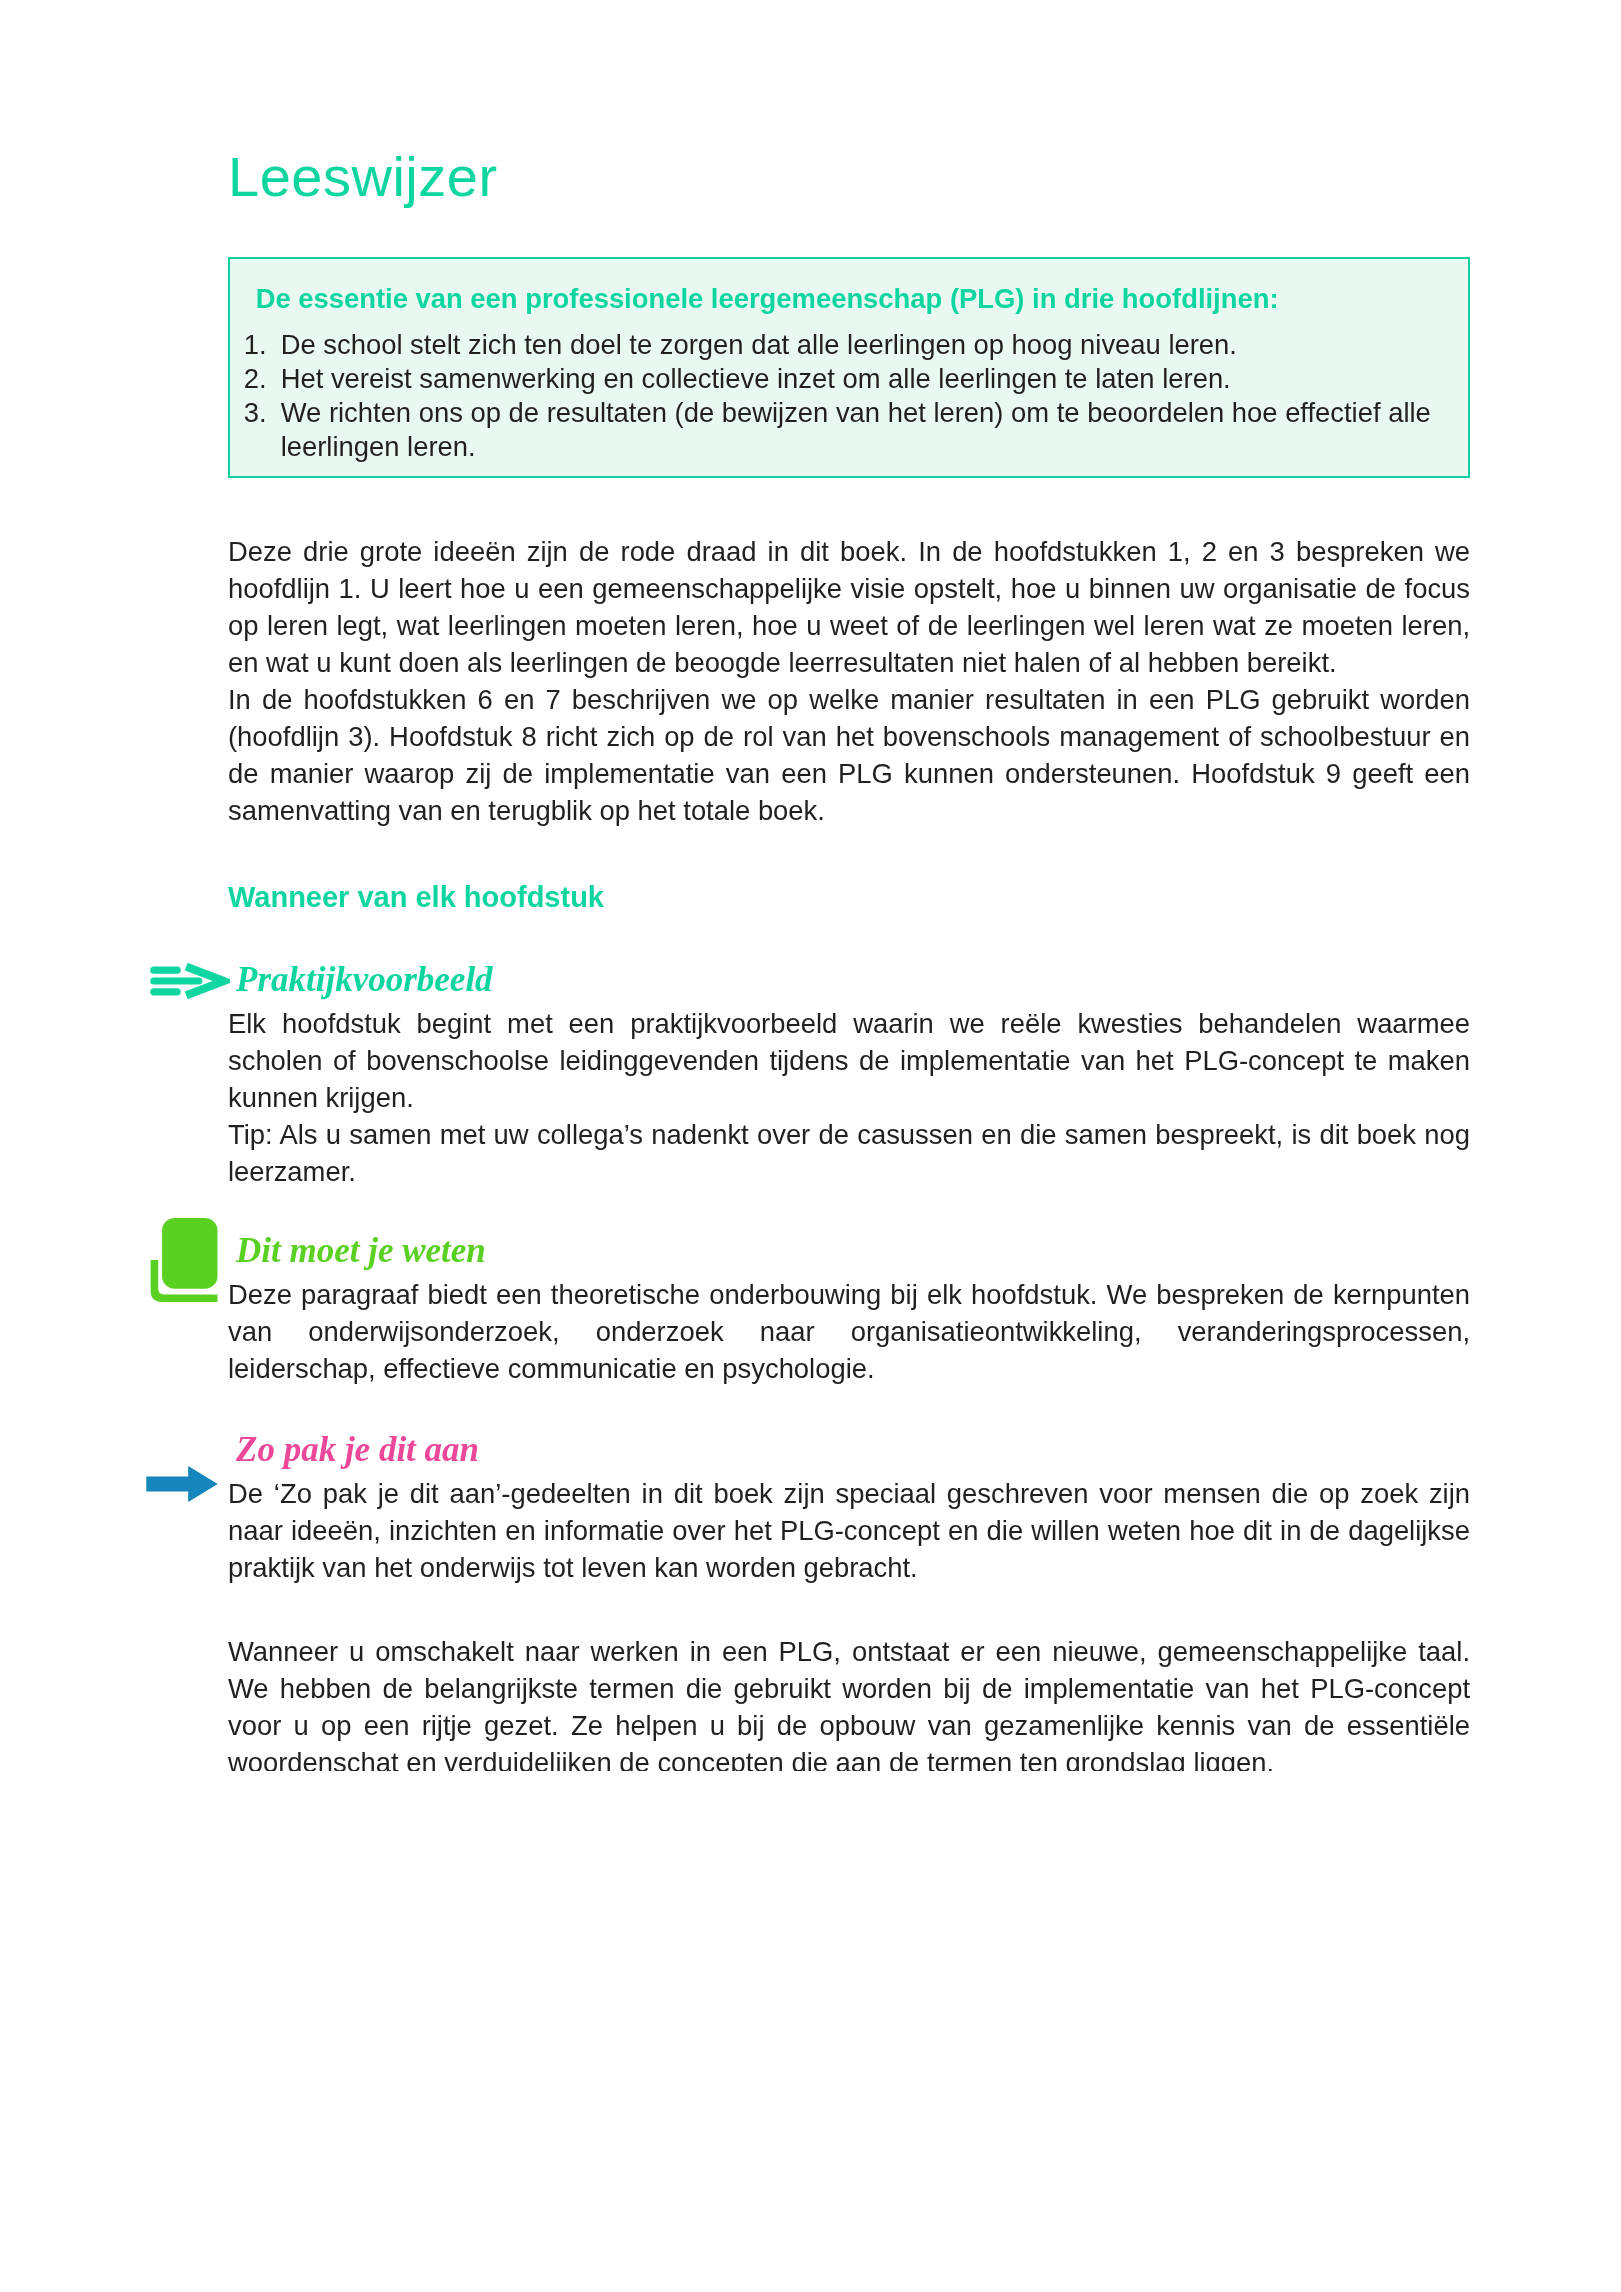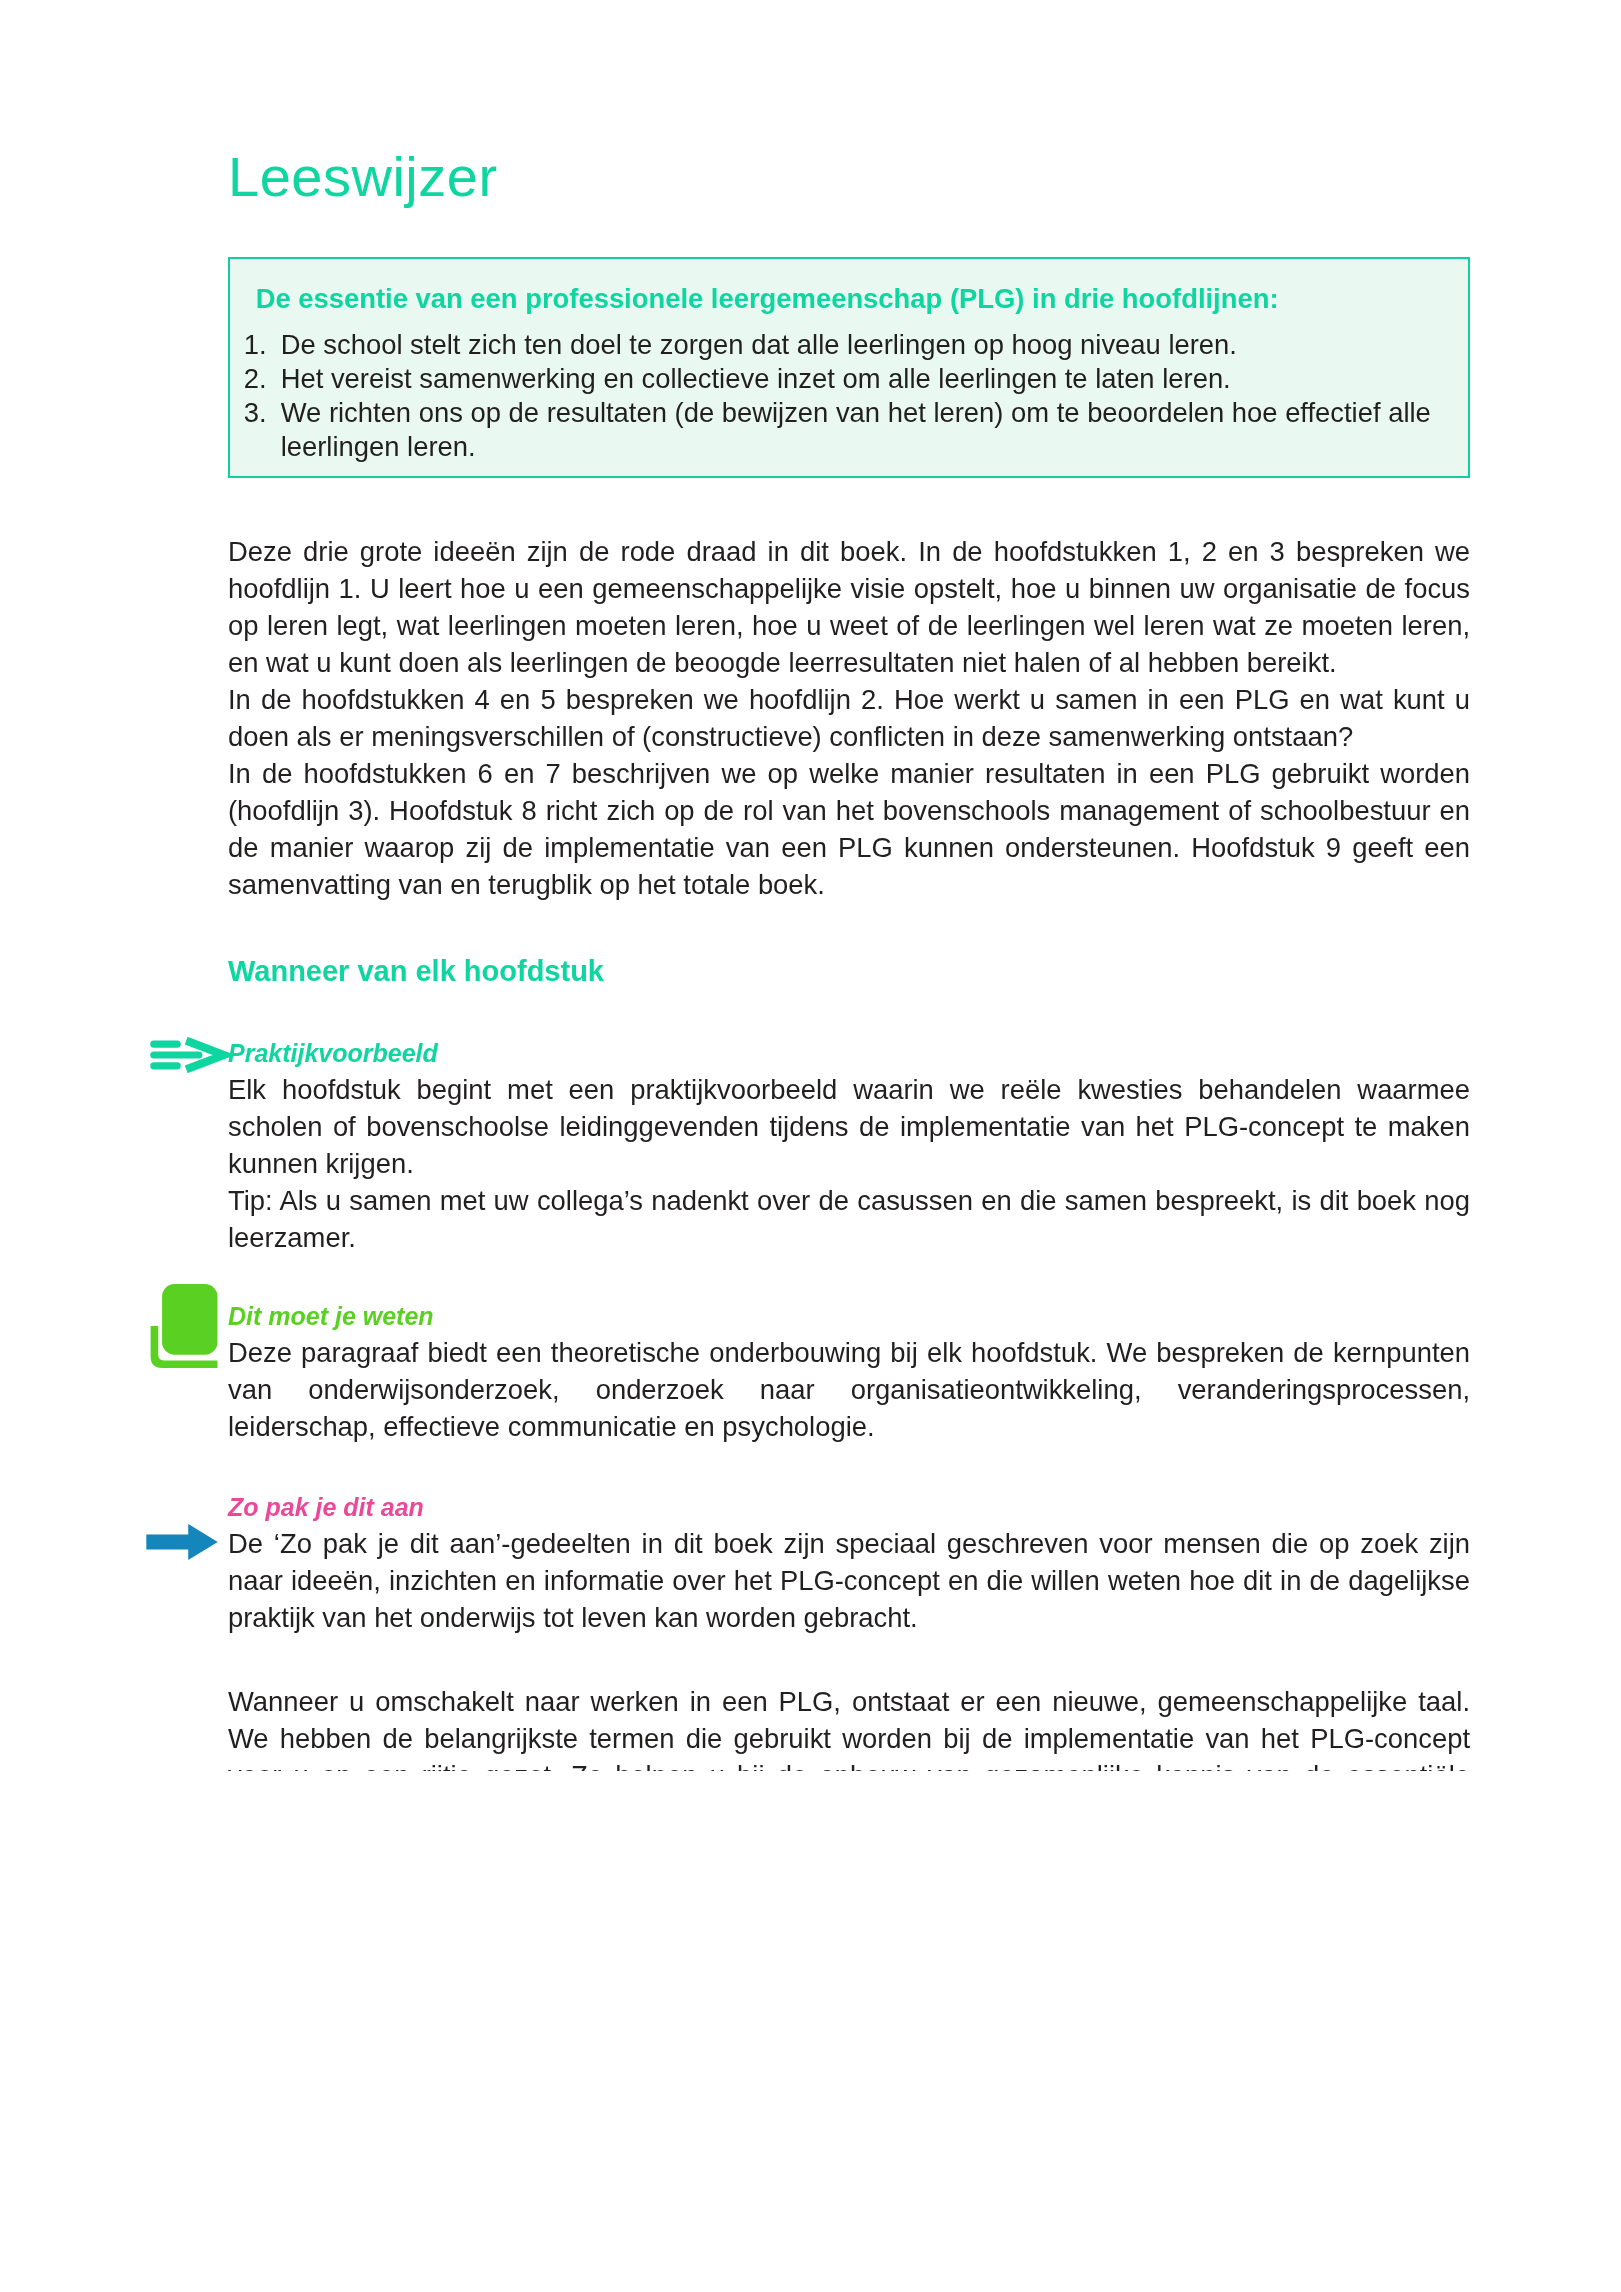--- a/index.html
+++ b/index.html
@@ -39,22 +39,22 @@
   }
 
   .opbouw-heading {
     margin:51px 0 0 0;
     font-size:29px; line-height:35px;
     font-weight:bold; color:#0fd5a0;
   }
 
   .section { position:relative; }
   .section h3 {
-    margin:0; font-size:25px; line-height:35px;
-    font-weight:bold; font-style:italic;
+    margin:8px; font-size:35px; line-height:35px;
+    font-weight:bold; font-style:italic;font-family:Liberation Serif, serif;
   }
   .mint  { color:#0fd5a0; }
   .green { color:#5ad122; }
   .blue  { color:#ec4899; }
 
   .sec-praktijkvoorbeeld { margin-top:47px; }
   .sec-dit-moet-je-weten { margin-top:43px; }
   .sec-zo-pak-je-dit-aan { margin-top:45px; }
   .sec-belangrijke-begrippen { margin-top:47px; }
   .sec-hulpmiddelen { margin-top:43px; }
@@ -93,21 +93,20 @@
         </li>
         <li class="essence-item">
           <span class="essence-num">3.</span>
           <span class="essence-text">We richten ons op de resultaten (de bewijzen van het leren) om te beoordelen hoe effectief alle leerlingen leren.</span>
         </li>
       </ul>
     </div>
 
     <div class="intro">
       <p>Deze drie grote ideeën zijn de rode draad in dit boek. In de hoofdstukken 1, 2 en 3 bespreken we hoofdlijn 1. U leert hoe u een gemeenschappelijke visie opstelt, hoe u binnen uw organisatie de focus op leren legt, wat leerlingen moeten leren, hoe u weet of de leerlingen wel leren wat ze moeten leren, en wat u kunt doen als leerlingen de beoogde leerresultaten niet halen of al hebben bereikt.</p>
-      <p>In de hoofdstukken 4 en 5 bespreken we hoofdlijn 2. Hoe werkt u samen in een PLG en wat kunt u doen als er meningsverschillen of (constructieve) conflicten in deze samenwerking ontstaan?</p>
       <p>In de hoofdstukken 6 en 7 beschrijven we op welke manier resultaten in een PLG gebruikt worden (hoofdlijn 3). Hoofdstuk 8 richt zich op de rol van het bovenschools management of schoolbestuur en de manier waarop zij de implementatie van een PLG kunnen ondersteunen. Hoofdstuk 9 geeft een samenvatting van en terugblik op het totale boek.</p>
     </div>
 
     <h2 class="opbouw-heading">Wanneer van elk hoofdstuk</h2>
 
     <div class="section sec-praktijkvoorbeeld">
       <svg class="margin-icon icon-arrow-lines" viewBox="0 0 88 40" xmlns="http://www.w3.org/2000/svg">
         <g fill="#0fd5a0">
           <rect x="2" y="4" width="34" height="8" rx="4"></rect>
           <rect x="2" y="16" width="58" height="8" rx="4"></rect>

